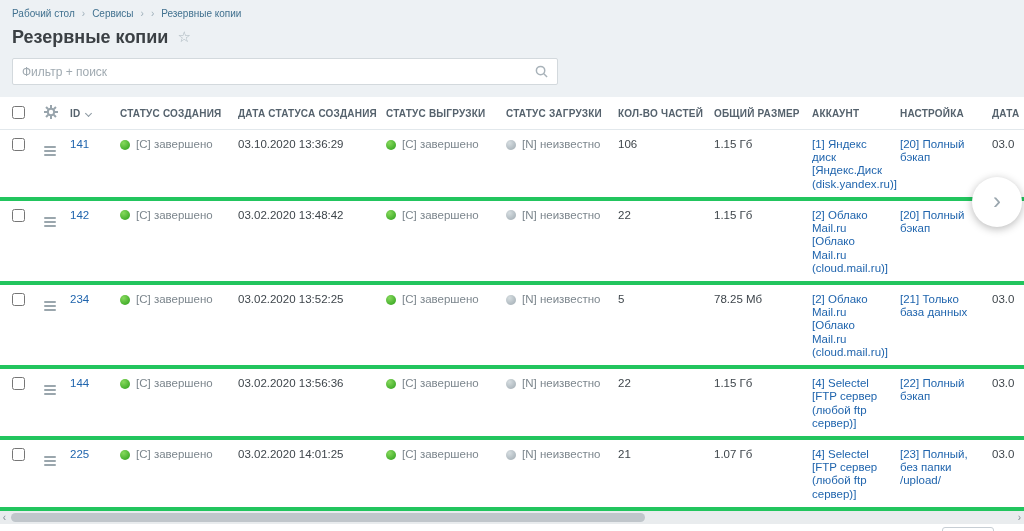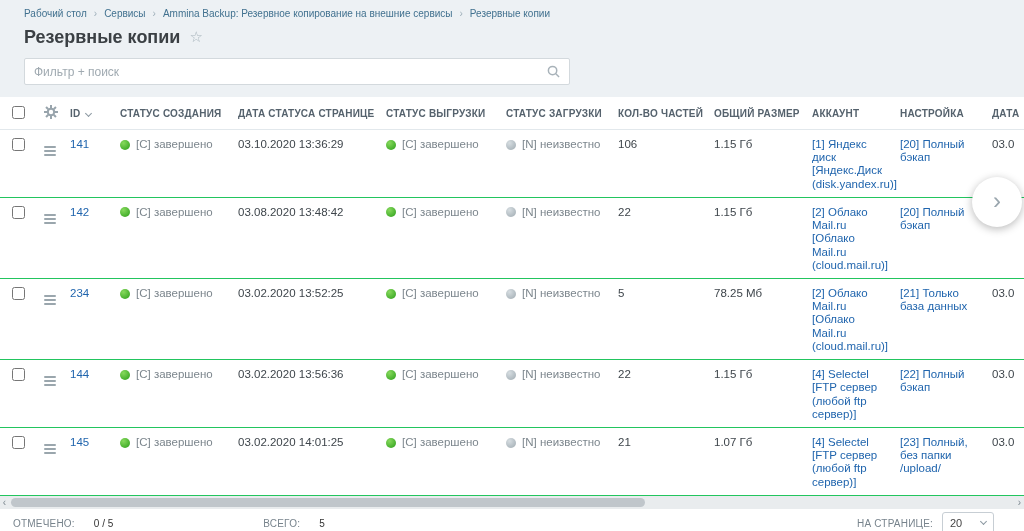--- a/index.html
+++ b/index.html
@@ -1,37 +1,37 @@
 <!DOCTYPE html>
 <html style="--link: #1f64ad; --dot-green: #44ae2c; --dot-gray: #aeb8be; --pagebg: #edf1f4;"><head>
 <meta charset="utf-8">
 <style>
   *{box-sizing:border-box;margin:0;padding:0;}
   html,body{width:1024px;height:531px;overflow:hidden;background:#fff;}
   body{font-family:"Liberation Sans","DejaVu Sans",sans-serif;color:#333;}
   :root{--link:#1f64ad;--dot-green:#44ae2c;--dot-gray:#aeb8be;--pagebg:#edf1f4;}
 
-  .topbar{background:var(--pagebg);padding:8px 24px 12px;}
+  .topbar{background:var(--pagebg);padding:8px 12px 12px;}
   .breadcrumb{font-size:10px;display:flex;align-items:center;gap:7px;margin-bottom:8px;height:11px;}
   .bc-link{color:#41718f;text-decoration:none;white-space:nowrap;}
   .bc-sep{color:#9fb0ba;font-size:10px;}
   .title-row{display:flex;align-items:center;gap:9px;margin-bottom:11px;height:20px;}
   h1{font-size:18px;font-weight:bold;color:#3b4044;}
   .star{color:#a9b6bd;font-size:15px;cursor:pointer;}
   .filter-bar{width:546px;height:27px;background:#fff;border:1px solid #d3d9dd;border-radius:2px;display:flex;align-items:center;padding:0 9px;}
   .filter-bar input{flex:1;border:none;outline:none;font-size:12px;color:#333;background:transparent;font-family:inherit;}
   .filter-bar input::placeholder{color:#a0aab1;}
   .search-icon{display:flex;align-items:center;}
 
   .grid-outer{position:relative;background:#fff;}
   .grid-scroll{overflow:hidden;width:1024px;}
   table{border-collapse:collapse;table-layout:fixed;width:1110px;}
   th{font-size:10px;color:#55626d;text-align:left;padding:8px 8px;border-bottom:1px solid #e2e8ec;white-space:nowrap;font-weight:bold;letter-spacing:.2px;height:28px;vertical-align:middle;}
   th.c-check,td.c-check{padding-left:12px;}
-  td{vertical-align:top;padding:8px 8px 6px;font-size:11.5px;border-bottom:1px solid #22c55e;line-height:1.15;}
+  td{vertical-align:top;padding:8px 8px 6px;font-size:11.5px;border-bottom:4px solid #22c55e;line-height:1.15;}
   .lnk{color:var(--link);text-decoration:none;}
   .st{display:inline-flex;align-items:center;gap:6px;}
   .st-t{color:#7c868d;white-space:nowrap;}
   .cell-t{color:#3e454b;white-space:nowrap;}
   .dot{width:10px;height:10px;border-radius:50%;display:inline-block;flex:none;}
   .dot-green{background:radial-gradient(circle at 35% 30%,#86d95c,var(--dot-green) 72%);}
   .dot-gray{background:radial-gradient(circle at 35% 30%,#d6dde1,var(--dot-gray) 72%);}
   .burger{display:inline-flex;flex-direction:column;gap:2px;cursor:pointer;padding-top:2px;}
   .burger i{width:12px;height:2px;background:#9aa6ad;display:block;border-radius:1px;}
   input[type=checkbox]{width:13px;height:13px;accent-color:#4a90d9;cursor:pointer;}
@@ -54,21 +54,20 @@
 </style>
 </head>
 <body>
 
 <div class="topbar">
   <div class="breadcrumb">
       <a class="bc-link" href="#">Рабочий стол</a>
       <span class="bc-sep">›</span>
       <a class="bc-link" href="#">Сервисы</a>
       <span class="bc-sep">›</span>
-      <a class="bc-link" href="#">Ammina Backup: Резервное копирование на внешние сервисы</a>
       <span class="bc-sep">›</span>
       <a class="bc-link" href="#">Резервные копии</a>
     </div>
   <div class="title-row">
     <h1>Резервные копии</h1>
     <span class="star">☆</span>
   </div>
   <div class="filter-bar">
     <input type="text" placeholder="Фильтр + поиск" style="">
     <span class="search-icon">
@@ -112,21 +111,21 @@
                   <rect x="6" y="0" width="2" height="3.2" transform="rotate(225 7 7)"></rect>
                   <rect x="6" y="0" width="2" height="3.2" transform="rotate(270 7 7)"></rect>
                   <rect x="6" y="0" width="2" height="3.2" transform="rotate(315 7 7)"></rect>
                 </g>
                 <circle cx="7" cy="7" r="3.2" fill="none" stroke="#98a4ac" stroke-width="2"></circle>
               </svg>
             </span>
           </th>
           <th><span>ID</span><span class="sort-chev"></span></th>
           <th>СТАТУС СОЗДАНИЯ</th>
-          <th>ДАТА СТАТУСА СТРАНИЦЕ</th>
+          <th>ДАТА СТАТУСА СОЗДАНИЯ</th>
           <th>СТАТУС ВЫГРУЗКИ</th>
           <th>СТАТУС ЗАГРУЗКИ</th>
           <th>КОЛ-ВО ЧАСТЕЙ</th>
           <th>ОБЩИЙ РАЗМЕР</th>
           <th>АККАУНТ</th>
           <th>НАСТРОЙКА</th>
           <th>ДАТА</th>
         </tr>
       </thead>
       <tbody>
@@ -162,21 +161,21 @@
             <td><span class="burger">
                 <i></i>
                 <i></i>
                 <i></i>
               </span></td>
             <td><a class="lnk" href="#">142</a></td>
             <td><span class="st">
                 <span class="dot dot-green"></span>
                 <span class="st-t">[C] завершено</span>
               </span></td>
-            <td><span class="cell-t">03.08.2020 13:48:42</span></td>
+            <td><span class="cell-t">03.02.2020 13:48:42</span></td>
             <td><span class="st">
                 <span class="dot dot-green"></span>
                 <span class="st-t">[C] завершено</span>
               </span></td>
             <td><span class="st">
                 <span class="dot dot-gray"></span>
                 <span class="st-t">[N] неизвестно</span>
               </span></td>
             <td><span class="cell-t">22</span></td>
             <td><span class="cell-t">1.15 Гб</span></td>
@@ -238,21 +237,21 @@
             <td><a class="lnk" href="#">[22] Полный бэкап</a></td>
             <td><span class="cell-t">03.0</span></td>
           </tr>
           <tr>
             <td class="c-check"><input type="checkbox" style=""></td>
             <td><span class="burger">
                 <i></i>
                 <i></i>
                 <i></i>
               </span></td>
-            <td><a class="lnk" href="#">145</a></td>
+            <td><a class="lnk" href="#">225</a></td>
             <td><span class="st">
                 <span class="dot dot-green"></span>
                 <span class="st-t">[C] завершено</span>
               </span></td>
             <td><span class="cell-t">03.02.2020 14:01:25</span></td>
             <td><span class="st">
                 <span class="dot dot-green"></span>
                 <span class="st-t">[C] завершено</span>
               </span></td>
             <td><span class="st">

